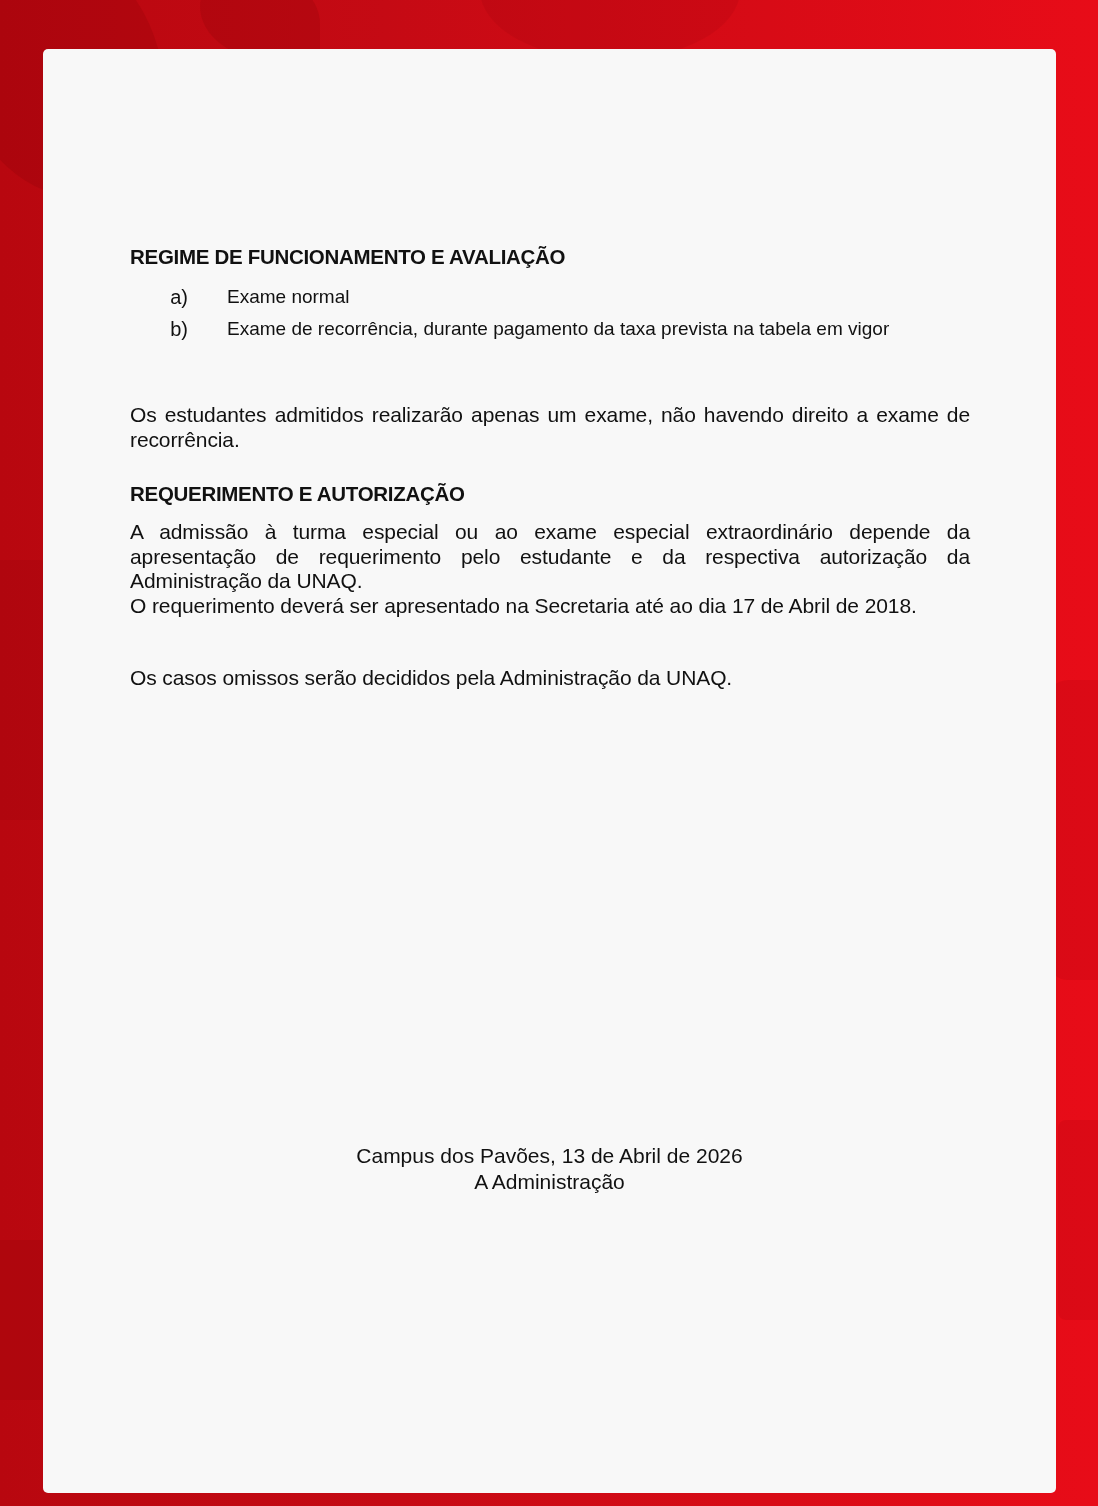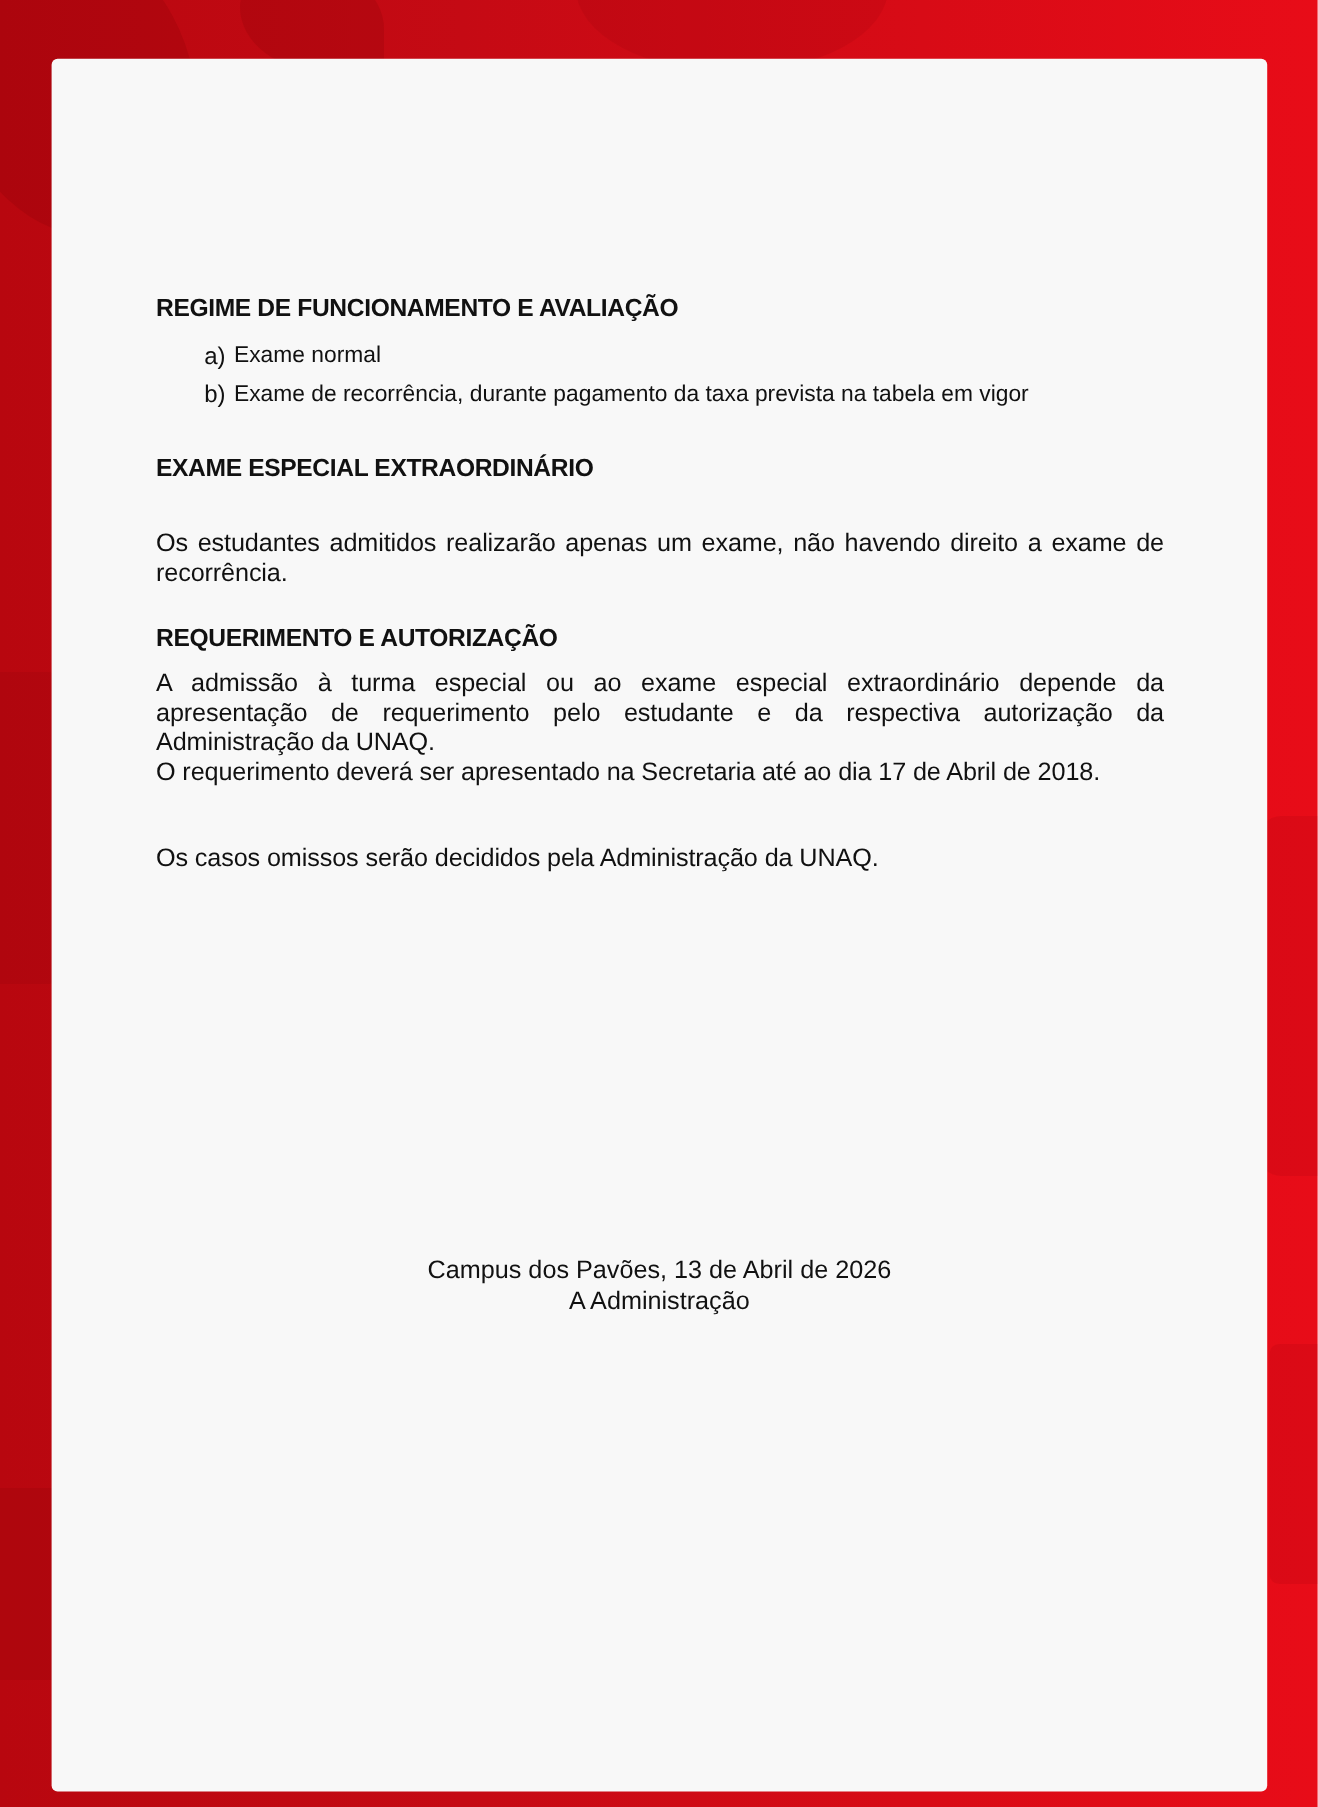--- a/index.html
+++ b/index.html
@@ -73,26 +73,27 @@
     .list-marker {
       width: 65px;
       text-align: right;
       padding-right: 7px;
       box-sizing: border-box;
       flex-shrink: 0;
       font-size: 20px;
     }
     .list-text {
       width: 740px;
+      margin-left: 32px;
     }
     .signature {
       position: absolute;
       left: 0;
       width: 1013px;
-      top: 997px;
+      top: 1094px;
       text-align: center;
       font-size: 21px;
       line-height: 26px;
     }
     .signature div { margin: 0; }
   </style>
 </head>
 <body>
 
 <div class="bg-shape s1"></div>
@@ -116,21 +117,20 @@
         <li class="list-item">
           <span class="list-marker">b)</span>
           <span class="list-text">Exame de recorrência, durante pagamento da taxa prevista na tabela em vigor</span>
         </li>
       </ul>
     </section>
 
     <div class="gap-l"></div>
 
     <section>
-      <h2 class="section-title">EXAME ESPECIAL EXTRAORDINÁRIO</h2>
       <div class="gap-m"></div>
       <p class="para">Os estudantes admitidos realizarão apenas um exame, não havendo direito a exame de recorrência.</p>
     </section>
 
     <div class="gap-l"></div>
 
     <section>
       <h2 class="section-title">REQUERIMENTO E AUTORIZAÇÃO</h2>
       <p class="para">A admissão à turma especial ou ao exame especial extraordinário depende da apresentação de requerimento pelo estudante e da respectiva autorização da Administração da UNAQ.</p>
       <p class="para">O requerimento deverá ser apresentado na Secretaria até ao dia 17 de Abril de 2018.</p>

